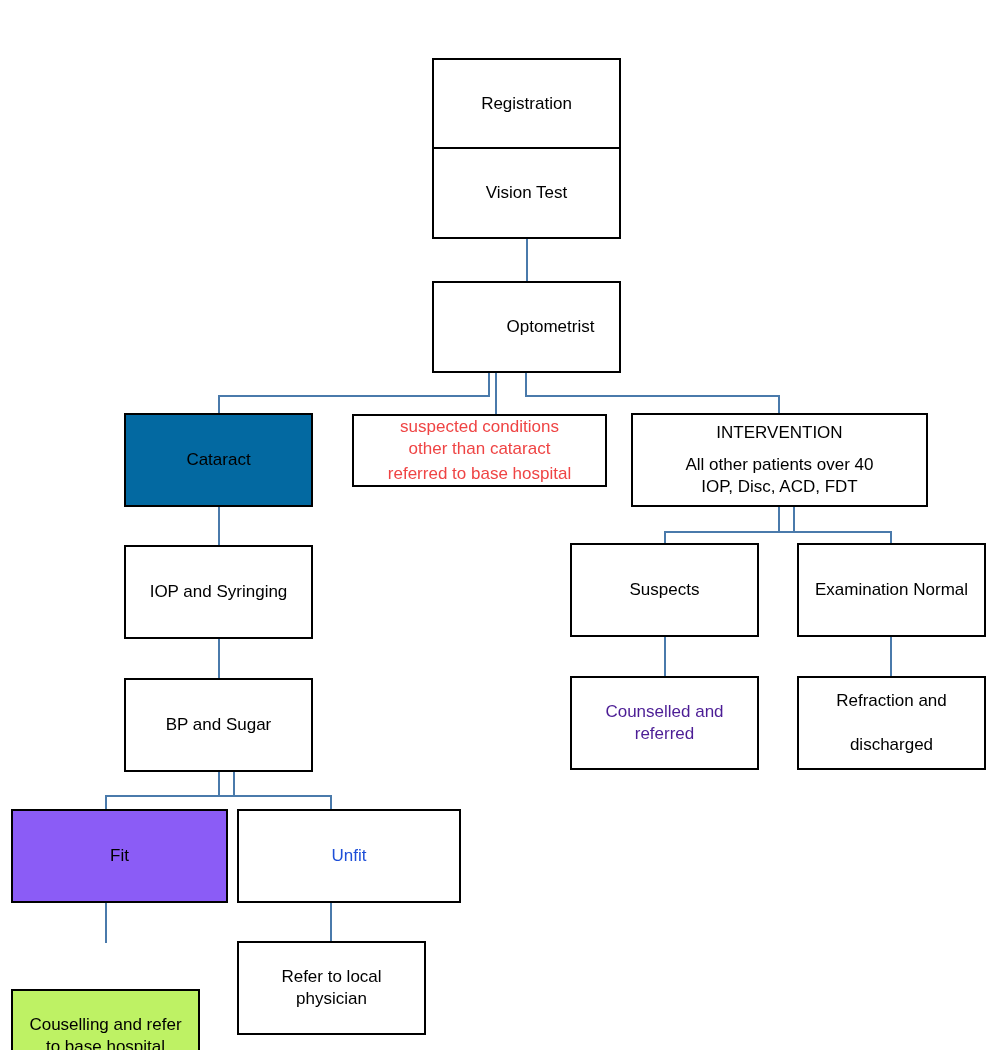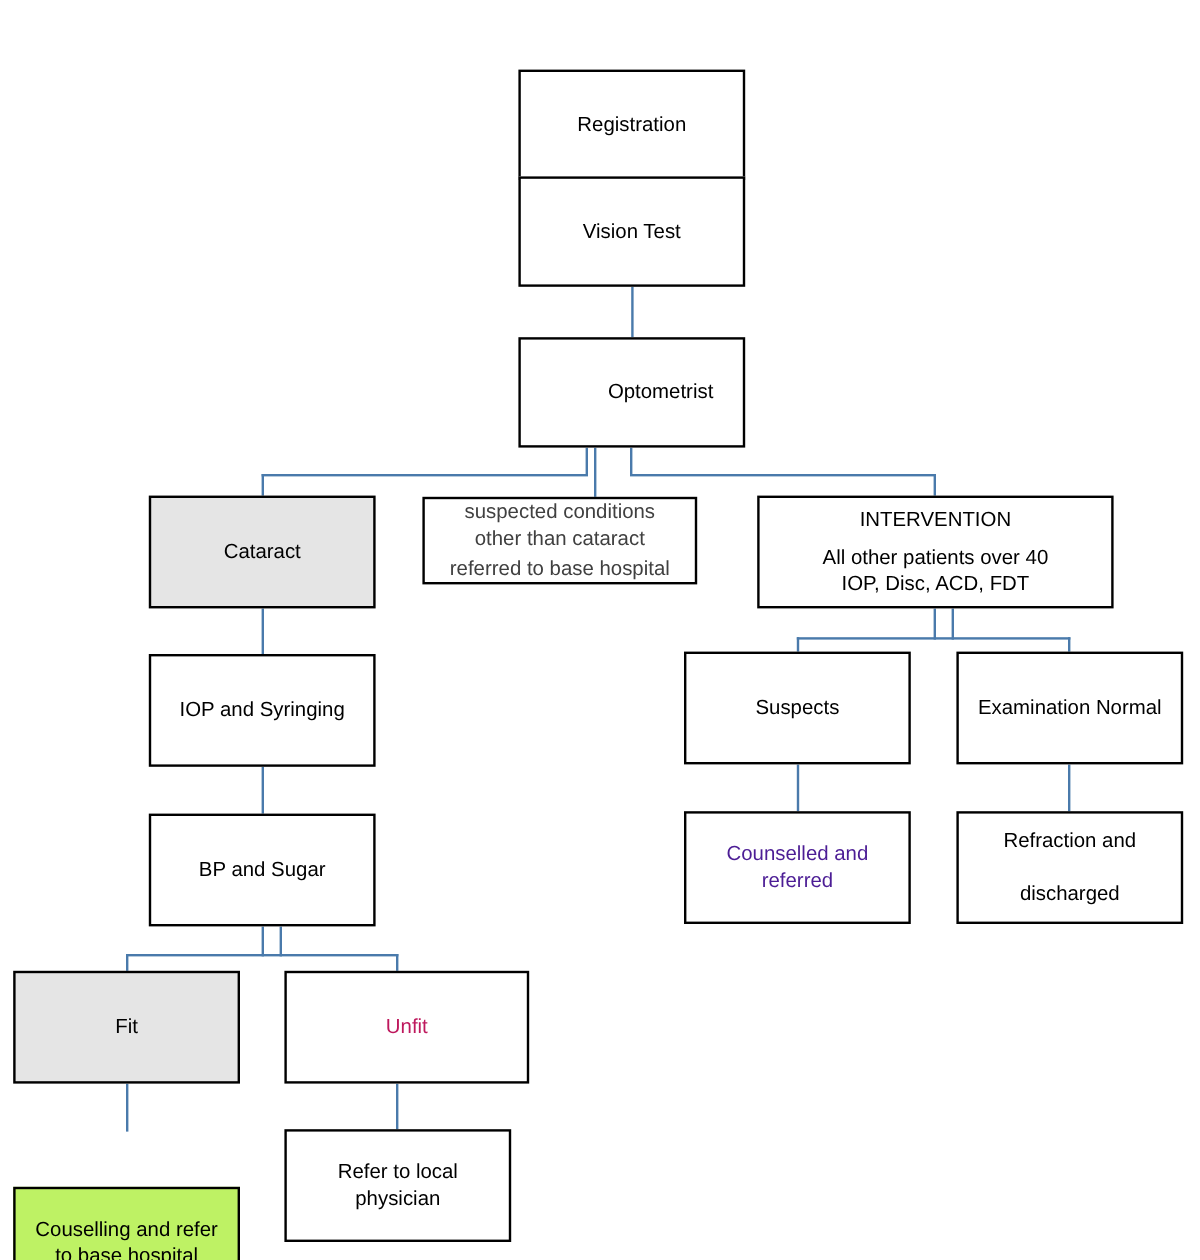--- a/index.html
+++ b/index.html
@@ -79,24 +79,24 @@
   <div id="node-layer">
       <div class="node" style="left: 432px; top: 14px; width: 189px; height: 92px; border-color: rgb(0, 0, 0); background: rgb(255, 255, 255); color: rgb(0, 0, 0); margin-top: 44px;">
         <span class="line">Registration</span>
       </div>
       <div class="node" style="left: 432px; top: 147px; width: 189px; height: 92px; border-color: rgb(0, 0, 0); background: rgb(255, 255, 255); color: rgb(0, 0, 0);">
         <span class="line">Vision Test</span>
       </div>
       <div class="node" style="left: 432px; top: 281px; width: 189px; height: 92px; border-color: rgb(0, 0, 0); background: rgb(255, 255, 255); color: rgb(0, 0, 0); padding-left: 48px;">
         <span class="line">Optometrist</span>
       </div>
-      <div class="node" style="left: 124px; top: 413px; width: 189px; height: 94px; border-color: rgb(0, 0, 0); background: #e5e5e5; color: rgb(0, 0, 0);">
+      <div class="node" style="left: 124px; top: 413px; width: 189px; height: 94px; border-color: rgb(0, 0, 0); background: #0369a1; color: rgb(0, 0, 0);">
         <span class="line">Cataract</span>
       </div>
-      <div class="node" style="left: 352px; top: 414px; width: 229px; height: 73px; border-color: rgb(0, 0, 0); background: rgb(255, 255, 255); color: #404040; justify-content: space-between;">
+      <div class="node" style="left: 352px; top: 414px; width: 255px; height: 73px; border-color: rgb(0, 0, 0); background: rgb(255, 255, 255); color: #ef4444; justify-content: space-between;">
         <span class="line">suspected conditions</span>
         <span class="line">other than cataract</span>
         <span class="gap"></span>
         <span class="line">referred to base hospital</span>
       </div>
       <div class="node" style="left: 631px; top: 413px; width: 297px; height: 94px; border-color: rgb(0, 0, 0); background: rgb(255, 255, 255); color: rgb(0, 0, 0);">
         <span class="title">INTERVENTION</span>
         <span class="gap"></span>
         <span class="line">All other patients over 40</span>
         <span class="line">IOP, Disc, ACD, FDT</span>
@@ -114,24 +114,24 @@
         <span class="line">BP and Sugar</span>
       </div>
       <div class="node" style="left: 570px; top: 676px; width: 189px; height: 94px; border-color: rgb(0, 0, 0); background: rgb(255, 255, 255); color: #4c1d95;">
         <span class="line">Counselled and</span>
         <span class="line">referred</span>
       </div>
       <div class="node" style="left: 797px; top: 676px; width: 189px; height: 94px; border-color: rgb(0, 0, 0); background: rgb(255, 255, 255); color: rgb(0, 0, 0); gap: 22px;">
         <span class="line">Refraction and</span>
         <span class="line">discharged</span>
       </div>
-      <div class="node" style="left: 11px; top: 809px; width: 189px; height: 94px; border-color: rgb(0, 0, 0); background: #e5e5e5; color: rgb(0, 0, 0);">
+      <div class="node" style="left: 11px; top: 809px; width: 217px; height: 94px; border-color: rgb(0, 0, 0); background: #8b5cf6; color: rgb(0, 0, 0);">
         <span class="line">Fit</span>
       </div>
-      <div class="node" style="left: 237px; top: 809px; width: 204px; height: 94px; border-color: rgb(0, 0, 0); background: rgb(255, 255, 255); color: #be185d;">
+      <div class="node" style="left: 237px; top: 809px; width: 224px; height: 94px; border-color: rgb(0, 0, 0); background: rgb(255, 255, 255); color: #1d4ed8;">
         <span class="line">Unfit</span>
       </div>
       <div class="node" style="left: 11px; top: 941px; width: 189px; height: 94px; border-color: rgb(0, 0, 0); background: #bef264; color: rgb(0, 0, 0); margin-top: 48px;">
         <span class="line">Couselling and refer</span>
         <span class="line">to base hospital</span>
       </div>
       <div class="node" style="left: 237px; top: 941px; width: 189px; height: 94px; border-color: rgb(0, 0, 0); background: rgb(255, 255, 255); color: rgb(0, 0, 0);">
         <span class="line">Refer to local</span>
         <span class="line">physician</span>
       </div>

